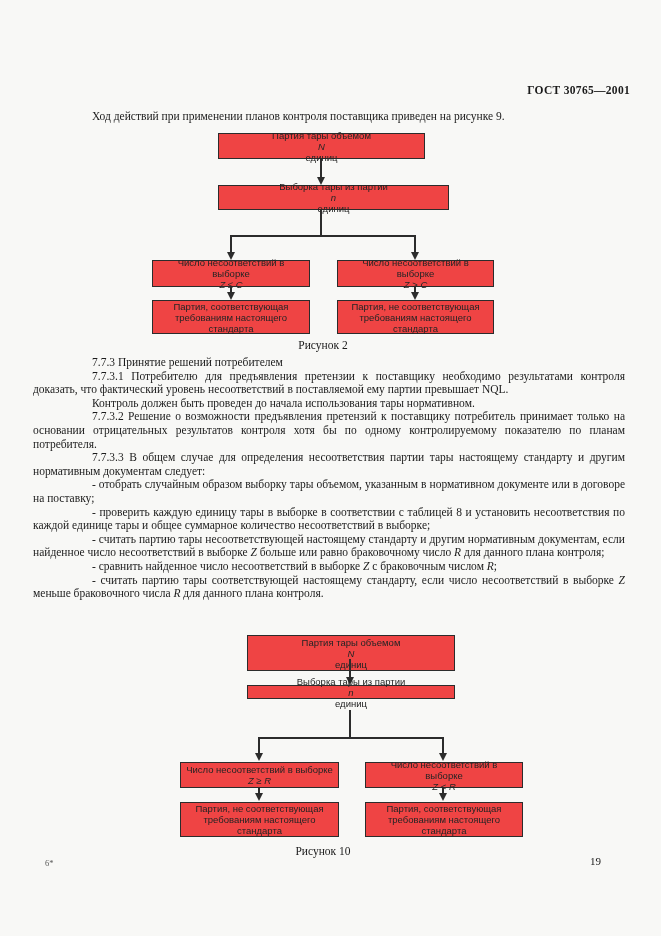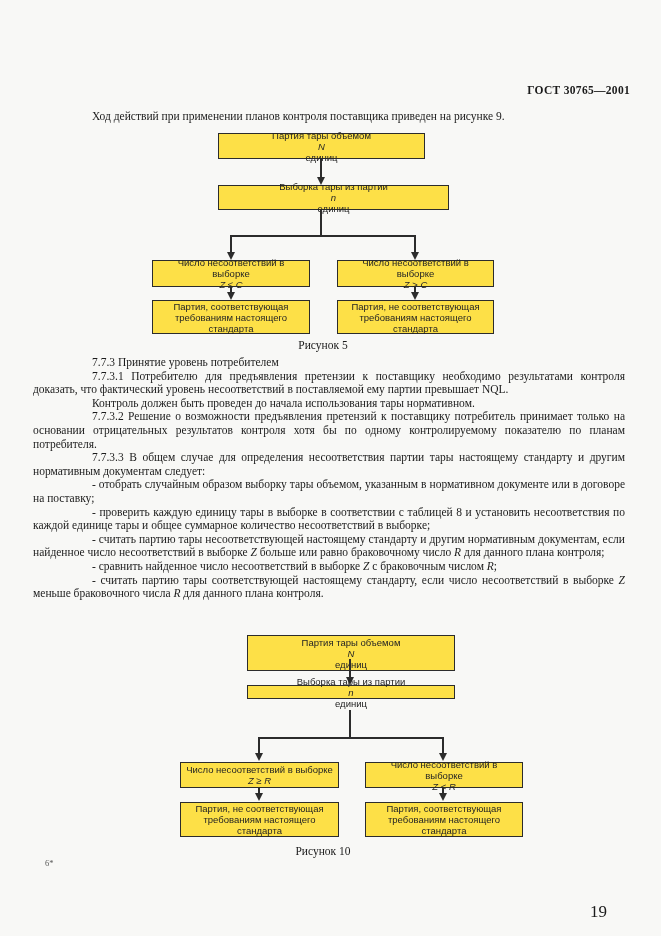--- a/index.html
+++ b/index.html
@@ -22,40 +22,40 @@
     text-indent:59px; margin:0;
   }
   .bodycopy {
     position:absolute; left:33px; top:356px; width:592px; height:276px;
     font-size:11.5px; line-height:13.6px; text-align:justify;
     overflow:hidden;
   }
   .bodycopy p { margin:0; text-indent:59px; }
   .flow-box {
     position:absolute; box-sizing:border-box;
-    border:1.6px solid #2c2c2c; background:#fde047;
+    border:1.6px solid #2c2c2c; background:#ef4444;
     display:flex; flex-direction:column; align-items:center; justify-content:center;
     text-align:center;
     font-family:"Liberation Sans", sans-serif;
     font-size:9.5px; line-height:11px; color:#242424;
     padding:1px 5px;
   }
   .vline { position:absolute; width:2px; background:#2c2c2c; }
   .hline { position:absolute; height:2px; background:#2c2c2c; }
   .arrowhead {
     position:absolute; width:0; height:0;
     border-left:4px solid transparent; border-right:4px solid transparent;
     border-top:8px solid #2c2c2c;
   }
   .fig-caption {
     position:absolute; left:0; width:646px; text-align:center;
     font-size:11.5px;
   }
   .sig-mark { position:absolute; left:45px; top:858px; font-size:8.5px; color:#5a5a5a; }
-  .page-number { position:absolute; left:590px; top:855px; font-size:17px;margin-top:47px; }
+  .page-number { position:absolute; left:590px; top:855px; font-size:11px; }
   i { font-style:italic; }
 </style>
 </head>
 <body>
 
 <div class="page">
 
   <div class="doc-header">ГОСТ 30765—2001</div>
 
   <p class="intro">Ход действий при применении планов контроля поставщика приведен на рисунке 9.</p>
@@ -85,25 +85,25 @@
     </div>
 
     <div class="vline" style="left:230px;top:287px;height:6px"></div>
     <div class="arrowhead" style="left:227px;top:292px"></div>
     <div class="vline" style="left:414px;top:287px;height:6px"></div>
     <div class="arrowhead" style="left:411px;top:292px"></div>
 
     <div class="flow-box" style="left:152px;top:300px;width:158px;height:34px">Партия, соответствующая требованиям настоящего стандарта</div>
     <div class="flow-box" style="left:337px;top:300px;width:157px;height:34px">Партия, не соответствующая требованиям настоящего стандарта</div>
 
-    <div class="fig-caption" style="top:339px">Рисунок 5</div>
+    <div class="fig-caption" style="top:339px">Рисунок 2</div>
   </div>
 
   <div class="bodycopy">
-    <p>7.7.3 Принятие уровень потребителем</p>
+    <p>7.7.3 Принятие решений потребителем</p>
     <p>7.7.3.1 Потребителю для предъявления претензии к поставщику необходимо результатами конт­роля доказать, что фактический уровень несоответствий в поставляемой ему партии превышает NQL.</p>
     <p>Контроль должен быть проведен до начала использования тары нормативном.</p>
     <p>7.7.3.2 Решение о возможности предъявления претензий к поставщику потребитель принимает только на основании отрицательных результатов контроля хотя бы по одному контролируемому пока­зателю по планам потребителя.</p>
     <p>7.7.3.3 В общем случае для определения несоответствия партии тары настоящему стандарту и другим нормативным документам следует:</p>
     <p>- отобрать случайным образом выборку тары объемом, указанным в нормативном документе или в договоре на поставку;</p>
     <p>- проверить каждую единицу тары в выборке в соответствии с таблицей 8 и установить несоот­ветствия по каждой единице тары и общее суммарное количество несоответствий в выборке;</p>
     <p>- считать партию тары несоответствующей настоящему стандарту и другим нормативным доку­ментам, если найденное число несоответствий в выборке <i>Z</i> больше или равно браковочному число <i>R</i> для данного плана контроля;</p>
     <p>- сравнить найденное число несоответствий в выборке <i>Z</i> с браковочным числом <i>R</i>;</p>
     <p>- считать партию тары соответствующей настоящему стандарту, если число несоответствий в выборке <i>Z</i> меньше браковочного числа <i>R</i> для данного плана контроля.</p>
   </div>

